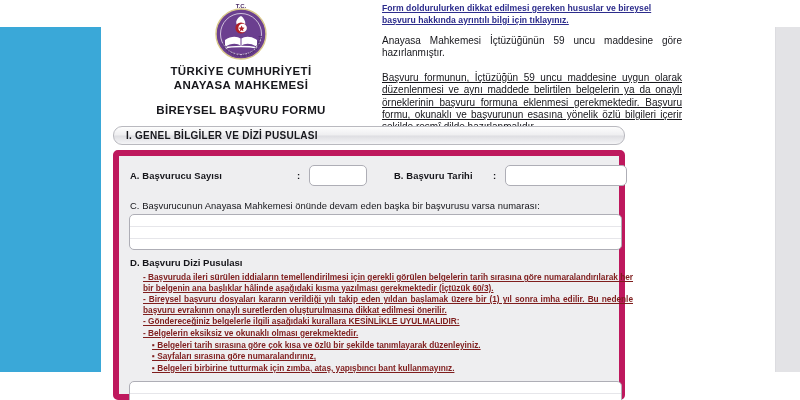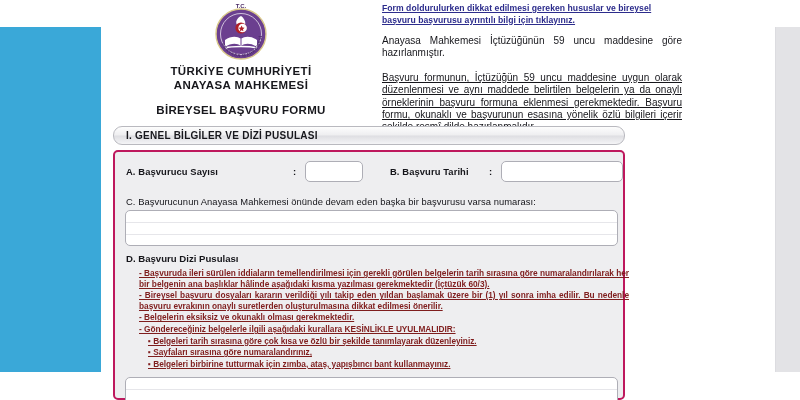--- a/index.html
+++ b/index.html
@@ -135,21 +135,21 @@
   }
 
   
   .form-panel {
     position: absolute;
     left: 12px;
     top: 150px;
     width: 512px;
     height: 250px;
     background: #eeeef0;
-    border: 2px solid #be185d;
+    border: 6px solid #be185d;
     border-radius: 5px;
     box-sizing: border-box;
   }
 
   .row-ab {
     position: absolute;
     left: 0;
     top: 8px;
     width: 100%;
     height: 26px;
@@ -284,21 +284,21 @@
         </svg>
       </div>
       <div class="org-title">
         <div>TÜRKİYE CUMHURİYETİ</div>
         <div>ANAYASA MAHKEMESİ</div>
       </div>
       <div class="form-title">BİREYSEL BAŞVURU FORMU</div>
     </div>
 
     <div class="intro-col">
-      <a class="intro-link" href="#">Form doldurulurken dikkat edilmesi gereken hususlar ve bireysel başvuru başvurusu ayrıntılı bilgi için tıklayınız.</a>
+      <a class="intro-link" href="#">Form doldurulurken dikkat edilmesi gereken hususlar ve bireysel başvuru hakkında ayrıntılı bilgi için tıklayınız.</a>
       <div class="intro-para">Anayasa Mahkemesi İçtüzüğünün 59 uncu maddesine göre hazırlanmıştır.</div>
       <div class="intro-para block2">Başvuru formunun, İçtüzüğün 59 uncu maddesine uygun olarak düzenlenmesi ve aynı maddede belirtilen belgelerin ya da onaylı örneklerinin başvuru formuna eklenmesi gerekmektedir. Başvuru formu, okunaklı ve başvurunun esasına yönelik özlü bilgileri içerir şekilde resmî dilde hazırlanmalıdır.</div>
     </div>
 
   </div>
 
   <div class="section-bar">
     <span>I. GENEL BİLGİLER VE DİZİ PUSULASI</span>
   </div>
 
@@ -315,22 +315,22 @@
     </div>
 
     <div class="lbl-c">C. Başvurucunun Anayasa Mahkemesi önünde devam  eden başka bir başvurusu varsa numarası:</div>
     <div class="tf-c"></div>
 
     <div class="lbl-d">D. Başvuru Dizi Pusulası</div>
 
     <div class="notes">
       <div class="note">- Başvuruda ileri sürülen iddiaların temellendirilmesi için gerekli görülen belgelerin tarih sırasına göre numaralandırılarak her bir belgenin ana başlıklar hâlinde aşağıdaki kısma yazılması gerekmektedir (İçtüzük 60/3).</div>
       <div class="note">- Bireysel başvuru dosyaları kararın verildiği yılı takip eden yıldan başlamak üzere bir (1) yıl sonra imha edilir. Bu nedenle başvuru evrakının onaylı suretlerden oluşturulmasına dikkat edilmesi önerilir.</div>
+      <div class="note">- Göndereceğiniz belgelerle ilgili aşağıdaki kurallara KESİNLİKLE UYULMALIDIR:</div>
       <div class="note">- Belgelerin eksiksiz ve okunaklı olması gerekmektedir.</div>
-      <div class="note">- Göndereceğiniz belgelerle ilgili aşağıdaki kurallara KESİNLİKLE UYULMALIDIR:</div>
       <div class="note sub">▪ Belgeleri tarih sırasına göre çok kısa ve özlü bir şekilde tanımlayarak düzenleyiniz.</div>
       <div class="note sub">▪ Sayfaları sırasına göre numaralandırınız,</div>
       <div class="note sub">▪ Belgeleri birbirine tutturmak için zımba, ataş, yapışbıncı bant kullanmayınız.</div>
     </div>
 
     <div class="tf-bottom"></div>
 
   </div>
 
 </div>

